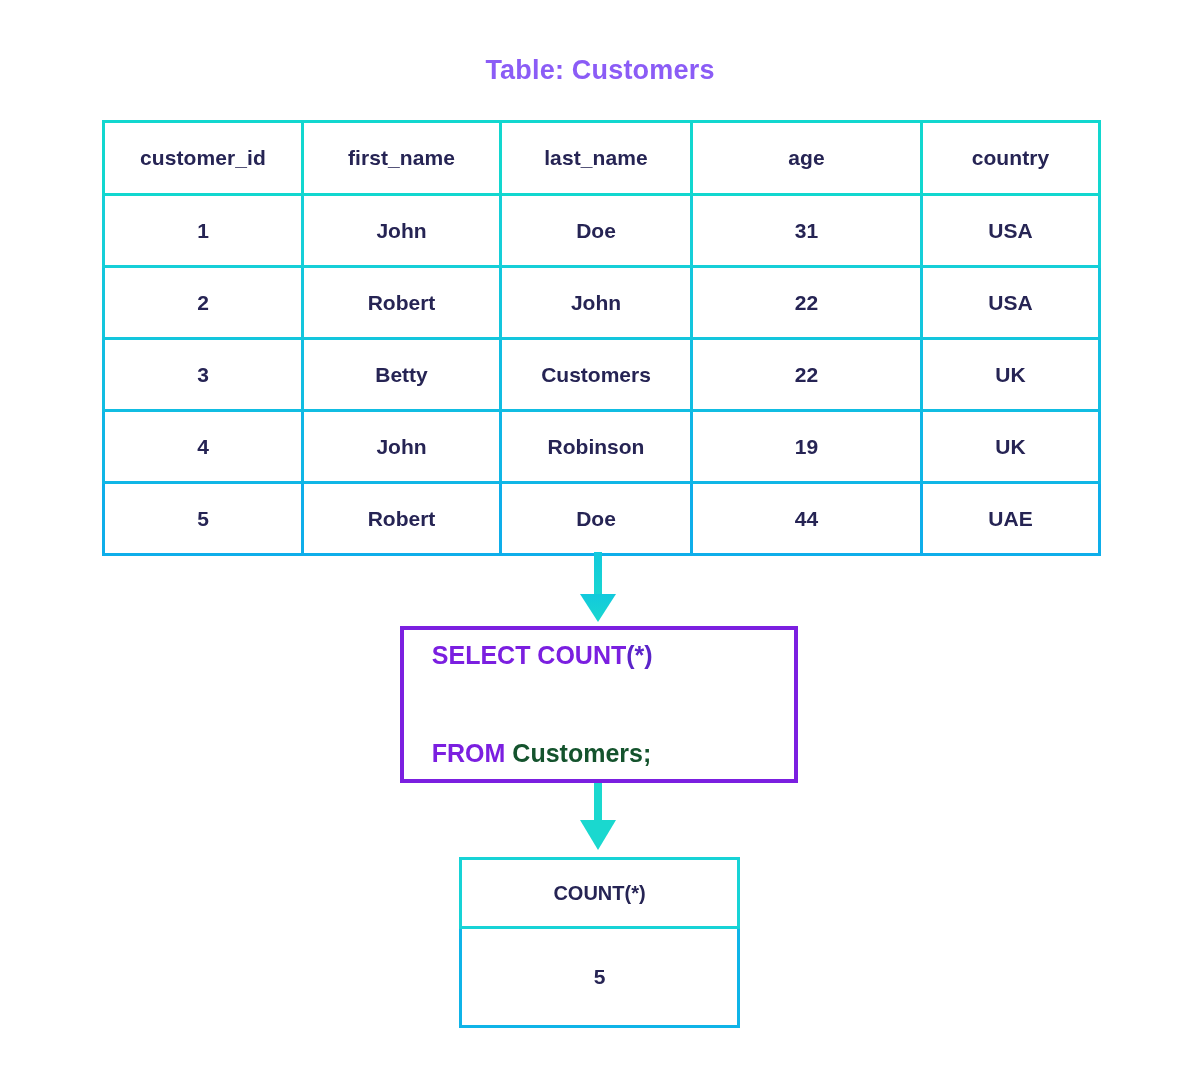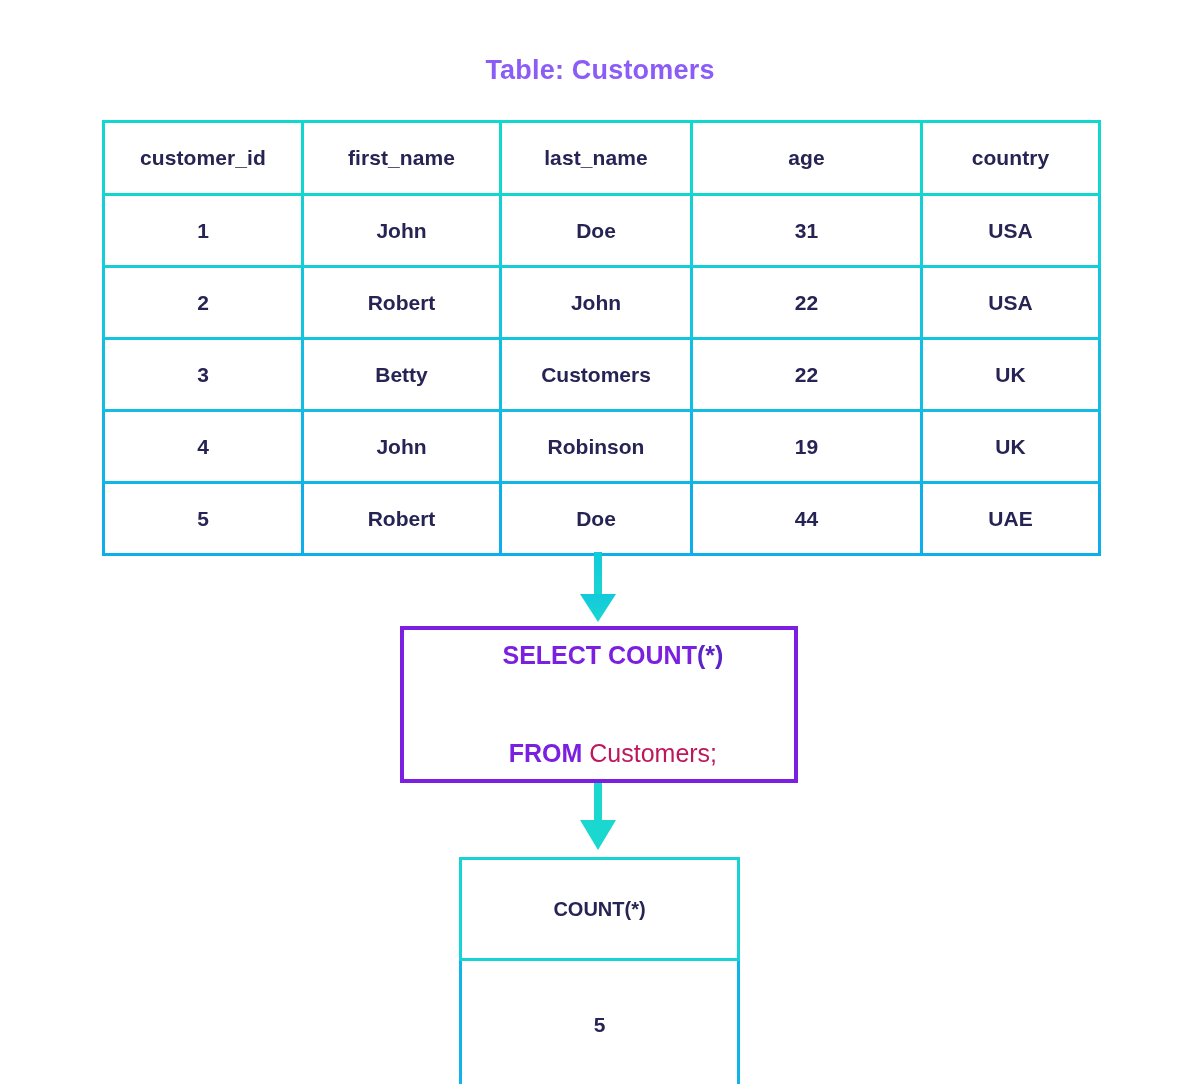--- a/index.html
+++ b/index.html
@@ -81,50 +81,49 @@
   #sql-box {
     position: absolute;
     left: 400px;
     top: 626px;
     width: 398px;
     height: 157px;
     border: 4px solid #7b1fe0;
     box-sizing: border-box;
     display: flex;
     flex-direction: column;
-    align-items: center;
     justify-content: center;
   }
   .sql-line {
     font-size: 25px;
     font-weight: 700;
     line-height: 1.0;
     white-space: pre;
   }
   .sql-line + .sql-line { margin-top: 23px; }
   .kw       { color: #7b1fe0; }
   .paren    { color: #5b24c9; }
-  .ident    { color: #be185d; font-weight: 400; }
+  .ident    { color: #14532d; font-weight: 700; }
 
   
   #result-table {
     position: absolute;
     left: 459px;
     top: 857px;
     width: 281px;
     height: 165px;
     border-collapse: collapse;
     table-layout: fixed;
   }
   #result-table th,
   #result-table td {
     border: 3px solid #17d3d6;
     text-align: center;
     color: #262454;
-    padding: 16px;
+    padding: 0;
   }
   #result-table th {
     height: 66px;
     font-size: 20px;
     font-weight: 700;
   }
   #result-table td {
     height: 96px;
     font-size: 21px;
     font-weight: 700;

